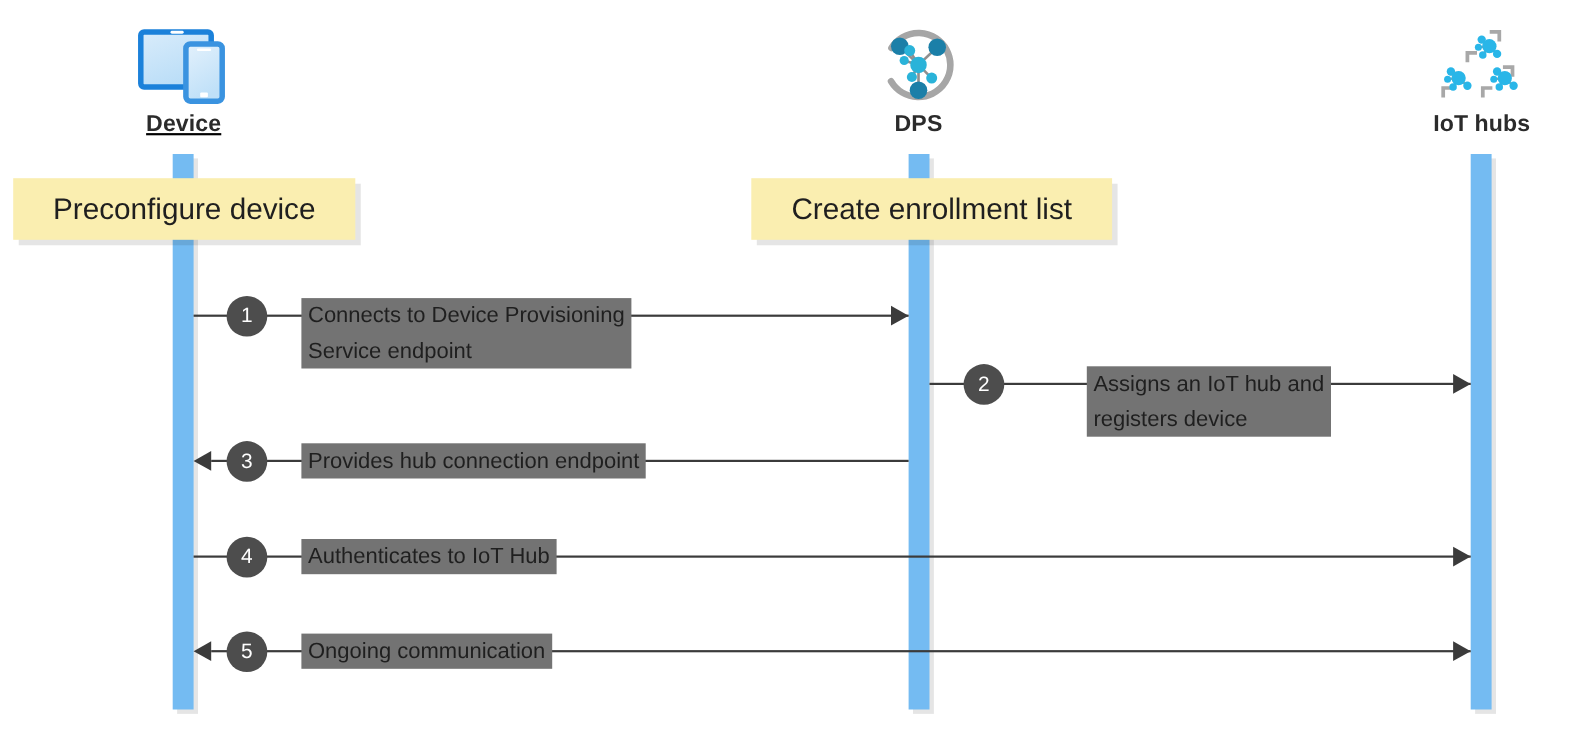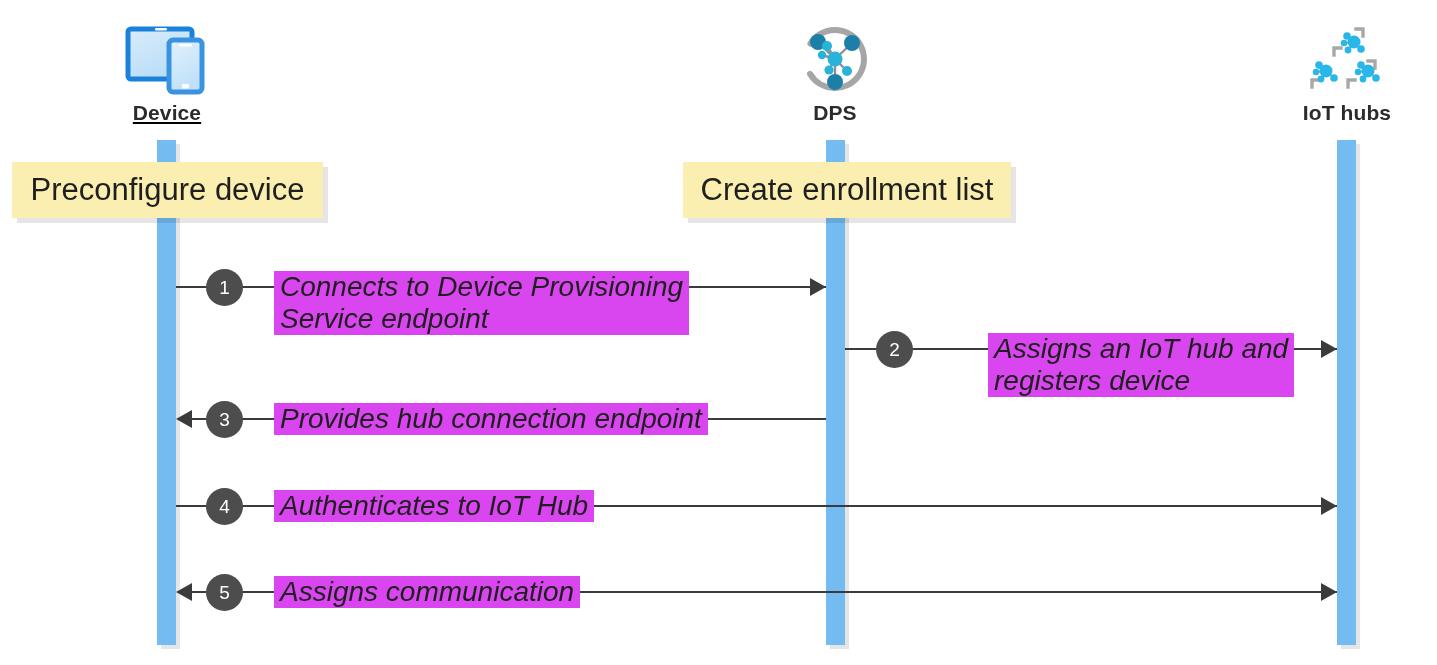--- a/index.html
+++ b/index.html
@@ -48,21 +48,21 @@
   }
 
   
   .note {
     position: absolute;
     background: #faeeb0;
     box-shadow: 5px 5px 0 0 rgba(0,0,0,0.10);
     display: flex;
     align-items: center;
     justify-content: center;
-    font-size: 31px;
+    font-size: 27px;
     color: #1f1f1f;
     line-height: 30px;
   }
 
   
   .msg-line {
     position: absolute;
     height: 2px;
     background: #3b3b3b;
   }
@@ -74,27 +74,26 @@
     background: #4d4d4d;
     color: #ffffff;
     font-size: 19px;
     display: flex;
     align-items: center;
     justify-content: center;
     line-height: 1;
   }
   .msg-text {
     position: absolute;
-    font-size: 28px;
+    font-size: 20px;
     color: #1f1f1f;
     line-height: 32px;
     white-space: pre-line;
-    background: #d946ef;
+    background: #737373;
     padding: 0 6px;
-    font-style: italic;
   }
   .arrow-head {
     position: absolute;
     width: 0;
     height: 0;
   }
   .arrow-right {
     border-top: 9px solid transparent;
     border-bottom: 9px solid transparent;
     border-left: 16px solid #3b3b3b;
@@ -258,16 +257,16 @@
     <div class="msg-text" style="left:274px; top:490px;">Authenticates to IoT Hub</div>
   </div>
 
   <div>
     <div class="msg-line" style="left:192px; top:591px; width:1145px;"></div>
     <div class="arrow-head arrow-left" style="left:176px; top:583px;"></div>
     <div class="arrow-head arrow-right" style="left:1321px; top:583px;"></div>
     <div class="msg-badge" style="left:206px; top:574px;">
       <span>5</span>
     </div>
-    <div class="msg-text" style="left:274px; top:576px;">Assigns communication</div>
+    <div class="msg-text" style="left:274px; top:576px;">Ongoing communication</div>
   </div>
 
 </div>
 
 </body></html>

